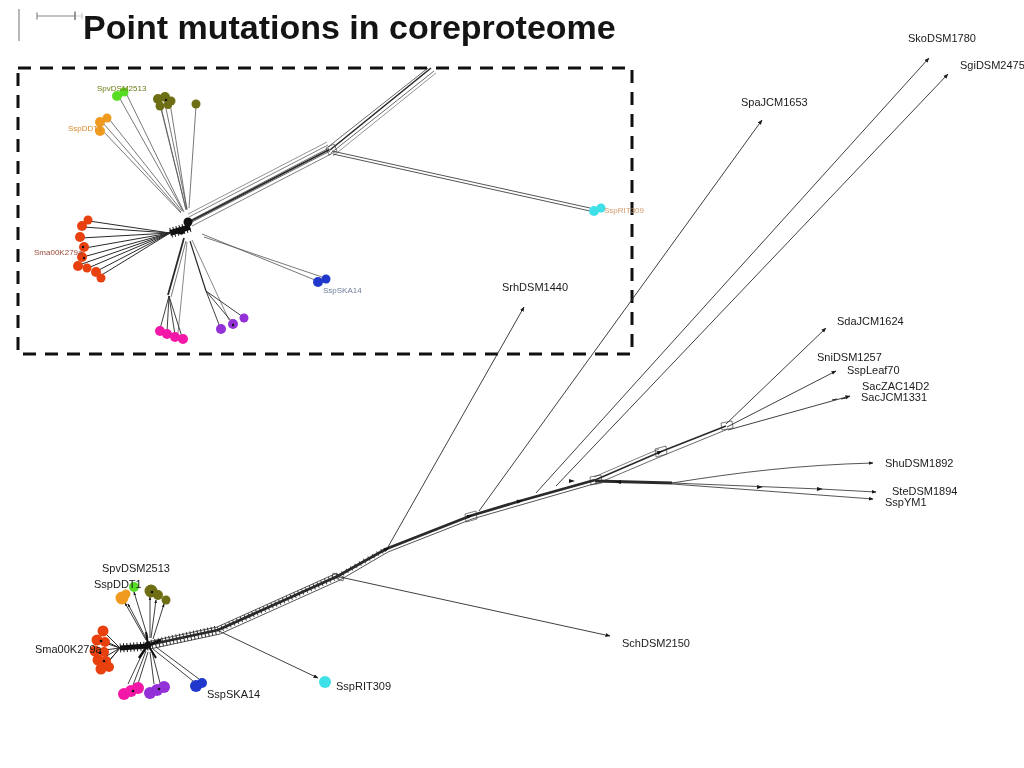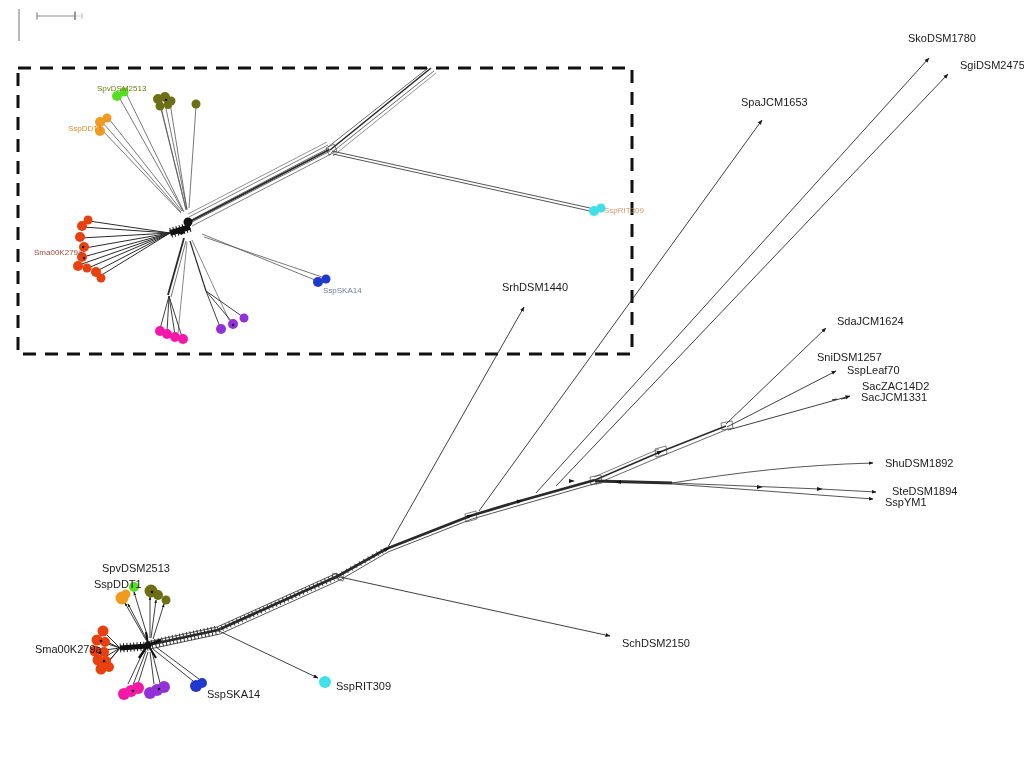--- a/index.html
+++ b/index.html
@@ -11,20 +11,21 @@
   text{font-family:"Liberation Sans",sans-serif;}
   .lbl{font-size:11px;fill:#1a1a1a;}
   .ilbl{font-size:8px;}
   .edge{stroke:#2a2a2a;fill:none;}
   .gedge{stroke:#555;fill:none;}
 </style>
 </head>
 <body>
 
 <div class="slide">
+  <h1>Point mutations in coreproteome</h1>
 
   <svg width="1024" height="768" viewBox="0 0 1024 768">
     <defs>
       <marker id="arr" viewBox="0 0 6 6" refX="5.5" refY="3" markerWidth="5.5" markerHeight="5.5" orient="auto-start-reverse">
         <path d="M0,0.6 L6,3 L0,5.4 Z" fill="#1a1a1a"></path>
       </marker>
       <marker id="arrs" viewBox="0 0 5 4" refX="4" refY="2" markerWidth="4.5" markerHeight="4" orient="auto">
         <path d="M0,0.4 L5,2 L0,3.6 Z" fill="#1a1a1a"></path>
       </marker>
     </defs>

